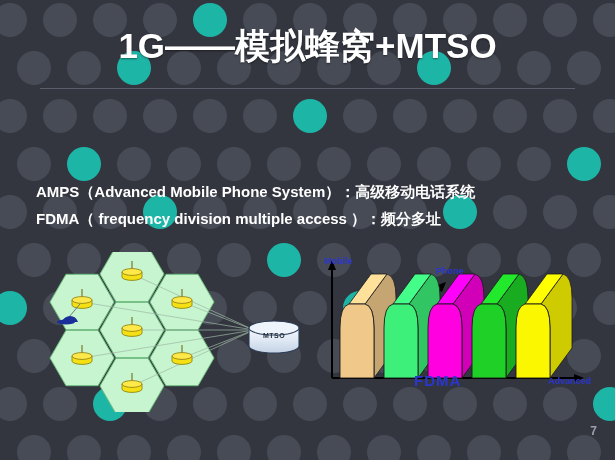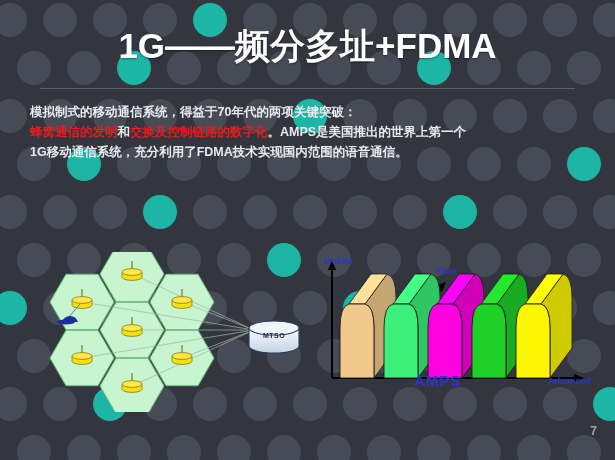--- a/index.html
+++ b/index.html
@@ -220,30 +220,29 @@
       <div class="dot" style="width: 34px; height: 34px; left: 267px; top: 435px;"></div>
       <div class="dot" style="width: 34px; height: 34px; left: 317px; top: 435px;"></div>
       <div class="dot" style="width: 34px; height: 34px; left: 367px; top: 435px;"></div>
       <div class="dot" style="width: 34px; height: 34px; left: 417px; top: 435px;"></div>
       <div class="dot" style="width: 34px; height: 34px; left: 467px; top: 435px;"></div>
       <div class="dot" style="width: 34px; height: 34px; left: 517px; top: 435px;"></div>
       <div class="dot" style="width: 34px; height: 34px; left: 567px; top: 435px;"></div>
     </div>
 
   <div id="title-band">
-    <div id="title-text">1G——频分多址+FDMA</div>
+    <div id="title-text">1G——模拟蜂窝+MTSO</div>
   </div>
   <div id="title-rule"></div>
 
-  <div id="para">
-    <div class="row">模拟制式的移动通信系统，得益于70年代的两项关键突破：</div>
-    <div class="row"><span class="red">蜂窝通信的发明</span><span>和</span><span class="red">交换及控制链路的数字化</span><span>。AMPS是美国推出的世界上第一个</span></div>
-    <div class="row">1G移动通信系统，充分利用了FDMA技术实现国内范围的语音通信。</div>
-  </div>
-
+
+  <div id="defs">
+    <div>AMPS（Advanced Mobile Phone System）：高级移动电话系统</div>
+    <div>FDMA（ frequency division multiple access ）：频分多址</div>
+  </div>
 
   <div id="cells">
     <svg width="230" height="160" viewBox="0 0 230 160">
       <g id="hexgroup">
           <polygon points="92.0,50.0 76.0,77.7 44.0,77.7 28.0,50.0 44.0,22.3 76.0,22.3" fill="#c6f5cf" stroke="#6fbf7f" stroke-width="1"></polygon>
           <polygon points="142.0,22.0 126.0,49.7 94.0,49.7 78.0,22.0 94.0,-5.7 126.0,-5.7" fill="#c6f5cf" stroke="#6fbf7f" stroke-width="1"></polygon>
           <polygon points="192.0,50.0 176.0,77.7 144.0,77.7 128.0,50.0 144.0,22.3 176.0,22.3" fill="#c6f5cf" stroke="#6fbf7f" stroke-width="1"></polygon>
           <polygon points="142.0,78.0 126.0,105.7 94.0,105.7 78.0,78.0 94.0,50.3 126.0,50.3" fill="#c6f5cf" stroke="#6fbf7f" stroke-width="1"></polygon>
           <polygon points="92.0,106.0 76.0,133.7 44.0,133.7 28.0,106.0 44.0,78.3 76.0,78.3" fill="#c6f5cf" stroke="#6fbf7f" stroke-width="1"></polygon>
           <polygon points="192.0,106.0 176.0,133.7 144.0,133.7 128.0,106.0 144.0,78.3 176.0,78.3" fill="#c6f5cf" stroke="#6fbf7f" stroke-width="1"></polygon>
@@ -357,20 +356,20 @@
             <path d="M154 130 L154 80 Q154 58 163 56 L179 56 Q188 58 188 80 L188 130 Z" fill="#1fd027" stroke="#1a1a1a" stroke-width="0.9"></path>
           </g>
           <g>
             <path d="M232 80 Q232 58 223 56 L245 26 Q254 28 254 50 L254 100 L232 130 Z" fill="#cecb00" stroke="#1a1a1a" stroke-width="0.8"></path>
             <path d="M207 56 L223 56 L245 26 L229 26 Z" fill="#ffff00" stroke="#1a1a1a" stroke-width="0.8"></path>
             <path d="M198 130 L198 80 Q198 58 207 56 L223 56 Q232 58 232 80 L232 130 Z" fill="#fbf700" stroke="#1a1a1a" stroke-width="0.9"></path>
           </g>
         </g>
     </svg>
     <div class="axis-label" id="lbl-power">Mobile</div>
-    <div class="axis-label" id="lbl-time">Time</div>
+    <div class="axis-label" id="lbl-time">Phone</div>
     <div class="axis-label" id="lbl-freq">Advanced</div>
-    <div class="axis-label" id="lbl-fdma">AMPS</div>
+    <div class="axis-label" id="lbl-fdma">FDMA</div>
   </div>
 
   <div id="pageno">7</div>
 
 </div>
 
 </body></html>

